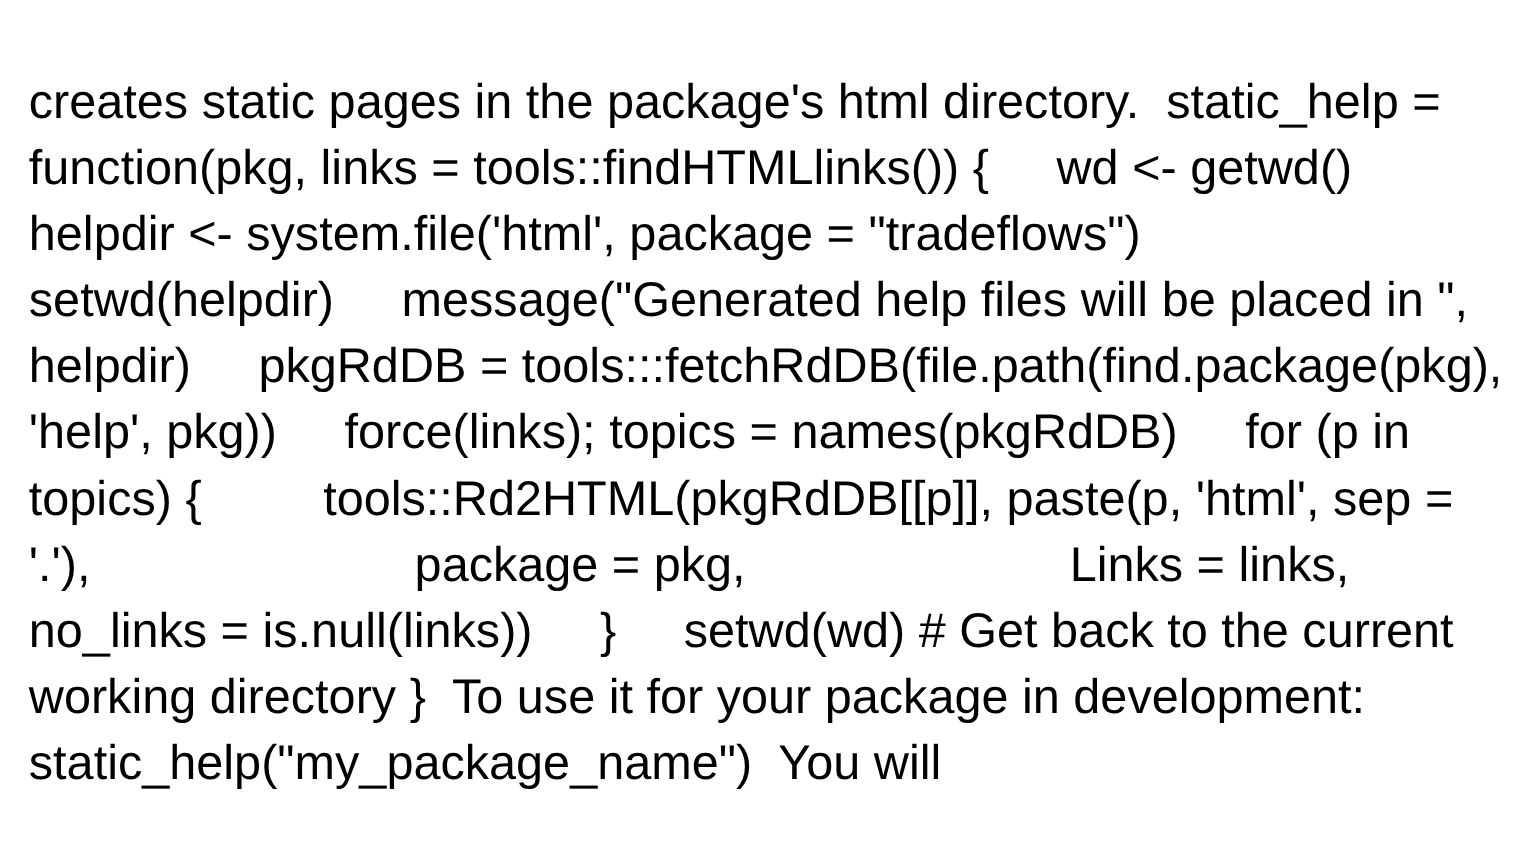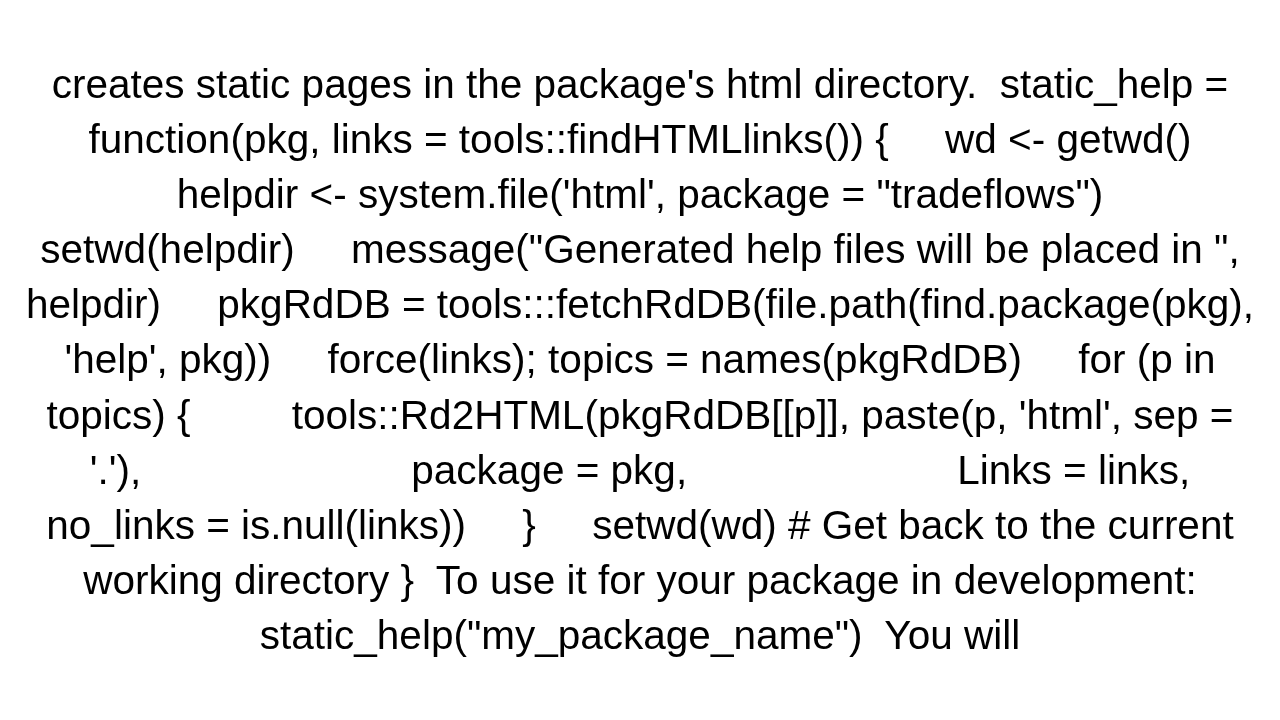--- a/index.html
+++ b/index.html
@@ -12,21 +12,21 @@
   }
   .content {
     width: 1280px;
     height: 720px;
     box-sizing: border-box;
     padding: 4px 24px;
     font-family: Arial, Helvetica, sans-serif;
     font-size: 40.5px;
     line-height: 1.36;
     color: #000000;
-    text-align: center;
+    text-align: left;
     display: flex;
     align-items: center;
     justify-content: center;
     white-space: pre-wrap;
   }
 </style>
 </head>
 <body>
 
 <div class="content">creates static pages in the package's html directory.  static_help = function(pkg, links = tools::findHTMLlinks()) {     wd &lt;- getwd()     helpdir &lt;- system.file('html', package = "tradeflows")     setwd(helpdir)     message("Generated help files will be placed in ", helpdir)     pkgRdDB = tools:::fetchRdDB(file.path(find.package(pkg), 'help', pkg))     force(links); topics = names(pkgRdDB)     for (p in topics) {         tools::Rd2HTML(pkgRdDB[[p]], paste(p, 'html', sep = '.'),                        package = pkg,                        Links = links,                        no_links = is.null(links))     }     setwd(wd) # Get back to the current working directory }  To use it for your package in development: static_help("my_package_name")  You will</div>

